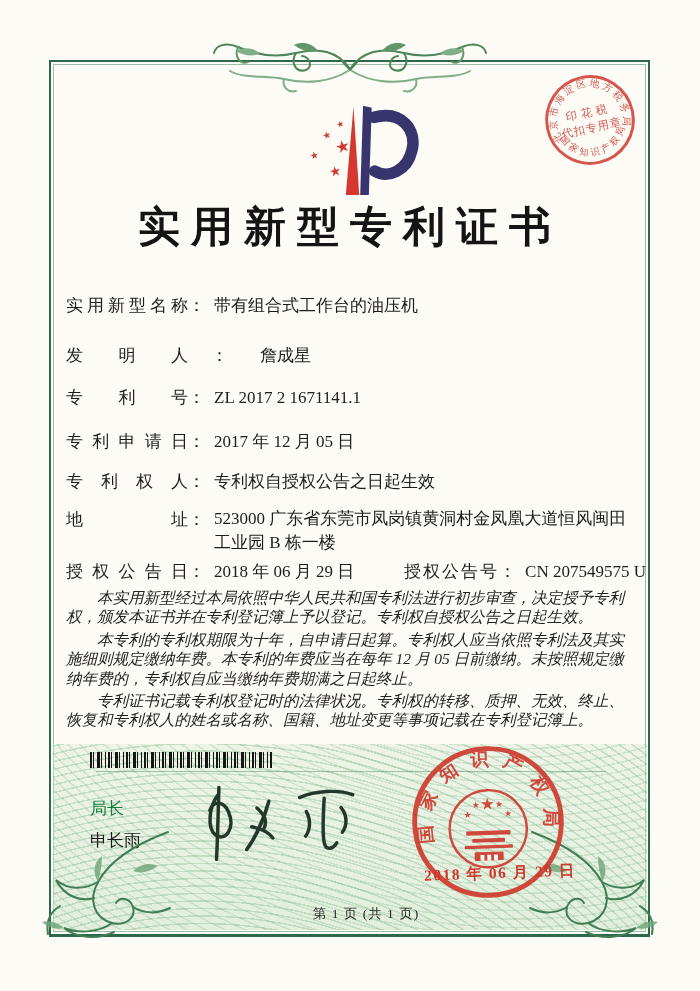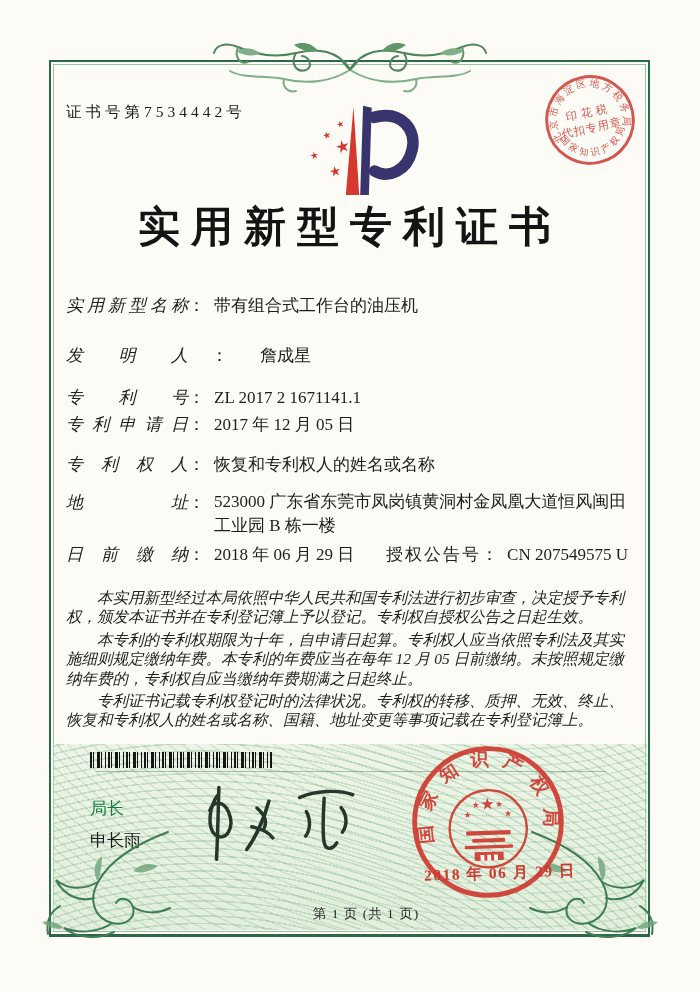--- a/index.html
+++ b/index.html
@@ -26,27 +26,27 @@
   .fl-left{left:36px;top:828px;width:140px;height:112px;}
   .fl-right{left:524px;top:828px;width:140px;height:112px;transform:scaleX(-1);}
   
   .cert-no{position:absolute;left:66px;top:102px;font-size:15.5px;letter-spacing:4px;z-index:2;}
   .logo{position:absolute;left:283px;top:102px;width:140px;height:96px;z-index:2;}
   .title{position:absolute;left:0;top:199px;width:700px;text-align:center;
     font-size:42px;font-weight:bold;letter-spacing:11px;color:#141414;z-index:2;}
   
   .fields{position:absolute;left:66px;top:293px;width:580px;font-size:17px;line-height:25px;z-index:2;}
   .frow{display:flex;align-items:flex-start;}
-  .flabel{display:inline-block;width:122px;text-align:justify;text-align-last:justify;white-space:nowrap;font-style:italic;}
+  .flabel{display:inline-block;width:122px;text-align:justify;text-align-last:justify;white-space:nowrap;}
   .fcolon{display:inline-block;}
   .fvalue{margin-left:9px;}
   .addr-val{line-height:24px;}
-  .mb1{margin-bottom:25px;} .mb2{margin-bottom:17px;gap:23px;} .mb3{margin-bottom:2px;}
+  .mb1{margin-bottom:25px;} .mb2{margin-bottom:17px;gap:23px;} .mb3{margin-bottom:19px;}
   .mb4{margin-bottom:15px;} .mb5{margin-bottom:13px;} .mb6{margin-bottom:4px;}
-  .grant-right{margin-left:auto;display:flex;padding-right:18px;}
+  .grant-right{margin-left:auto;display:flex;padding-right:0;}
   .grant-right .glabel{letter-spacing:2px;}
   
   .body-text{position:absolute;left:66px;top:588px;width:570px;font-size:15.5px;
     line-height:19.4px;z-index:2;color:#222;}
   .body-text p{margin:0 0 3px 0;text-indent:2em;font-style:italic;}
   
   .barcode{position:absolute;left:90px;top:752px;width:182px;height:16px;z-index:2;
     background:repeating-linear-gradient(90deg,
       #161616 0 2px, transparent 2px 3px,
       #161616 3px 4px, transparent 4px 7px,
@@ -119,21 +119,20 @@
       <path d="M97,79 C108,86 122,86 134,80"></path>
       <path d="M12,106 C10,94 14,84 24,78"></path>
     </g>
     <g fill="#6ea47a" opacity=".8">
       <path d="M62,54 C56,44 58,34 66,28 C66,38 64,46 62,54 Z"></path>
       <path d="M28,100 C20,102 12,100 6,94 C14,92 22,95 28,100 Z"></path>
       <path d="M97,43 C104,36 114,34 122,38 C114,44 104,46 97,43 Z"></path>
     </g>
   </svg>
 
-  <div class="cert-no">证书号第7534442号</div>
 
   <svg class="logo" viewBox="0 0 135 100">
     <polygon points="60,97 74,97 68,5" fill="#d6372e"></polygon>
     <polygon points="78,4 87,6 84,97 75,97" fill="#38356e"></polygon>
     <path d="M89,16 C119,8 134,30 129,50 C124,72 104,80 90,72" fill="none" stroke="#38356e" stroke-width="12" stroke-linecap="round"></path>
     <g fill="#d6372e" text-anchor="middle" font-family="DejaVu Sans, sans-serif">
       <text x="54" y="26" font-size="9" transform="rotate(-18 54 22)">★</text>
       <text x="40" y="38" font-size="10" transform="rotate(-15 40 34)">★</text>
       <text x="57" y="52" font-size="17" transform="rotate(-15 57 47)">★</text>
       <text x="27" y="59" font-size="10" transform="rotate(-12 27 55)">★</text>
@@ -181,34 +180,34 @@
 
     <div class="frow mb4">
       <span class="flabel">专利申请日</span>
         <span class="fcolon">：</span>
       <span class="fvalue">2017 年 12 月 05 日</span>
     </div>
 
     <div class="frow mb5">
       <span class="flabel">专利权人</span>
         <span class="fcolon">：</span>
-      <span class="fvalue">恢复和专利权人的姓名或名称</span>
+      <span class="fvalue">专利权自授权公告之日起生效</span>
     </div>
 
     <div class="frow mb6">
       <span class="flabel">地址</span>
         <span class="fcolon">：</span>
       <span class="fvalue addr-val">
         <div>523000 广东省东莞市凤岗镇黄洞村金凤凰大道恒风闽田</div>
         <div>工业园 B 栋一楼</div>
       </span>
     </div>
 
     <div class="frow">
-      <span class="flabel">日前缴纳</span>
+      <span class="flabel">授权公告日</span>
         <span class="fcolon">：</span>
       <span class="fvalue">2018 年 06 月 29 日</span>
       <span class="grant-right">
         <span class="glabel">授权公告号</span>
           <span class="fcolon">：</span>
         <span class="fvalue">CN 207549575 U</span>
       </span>
     </div>
   </div>
 

